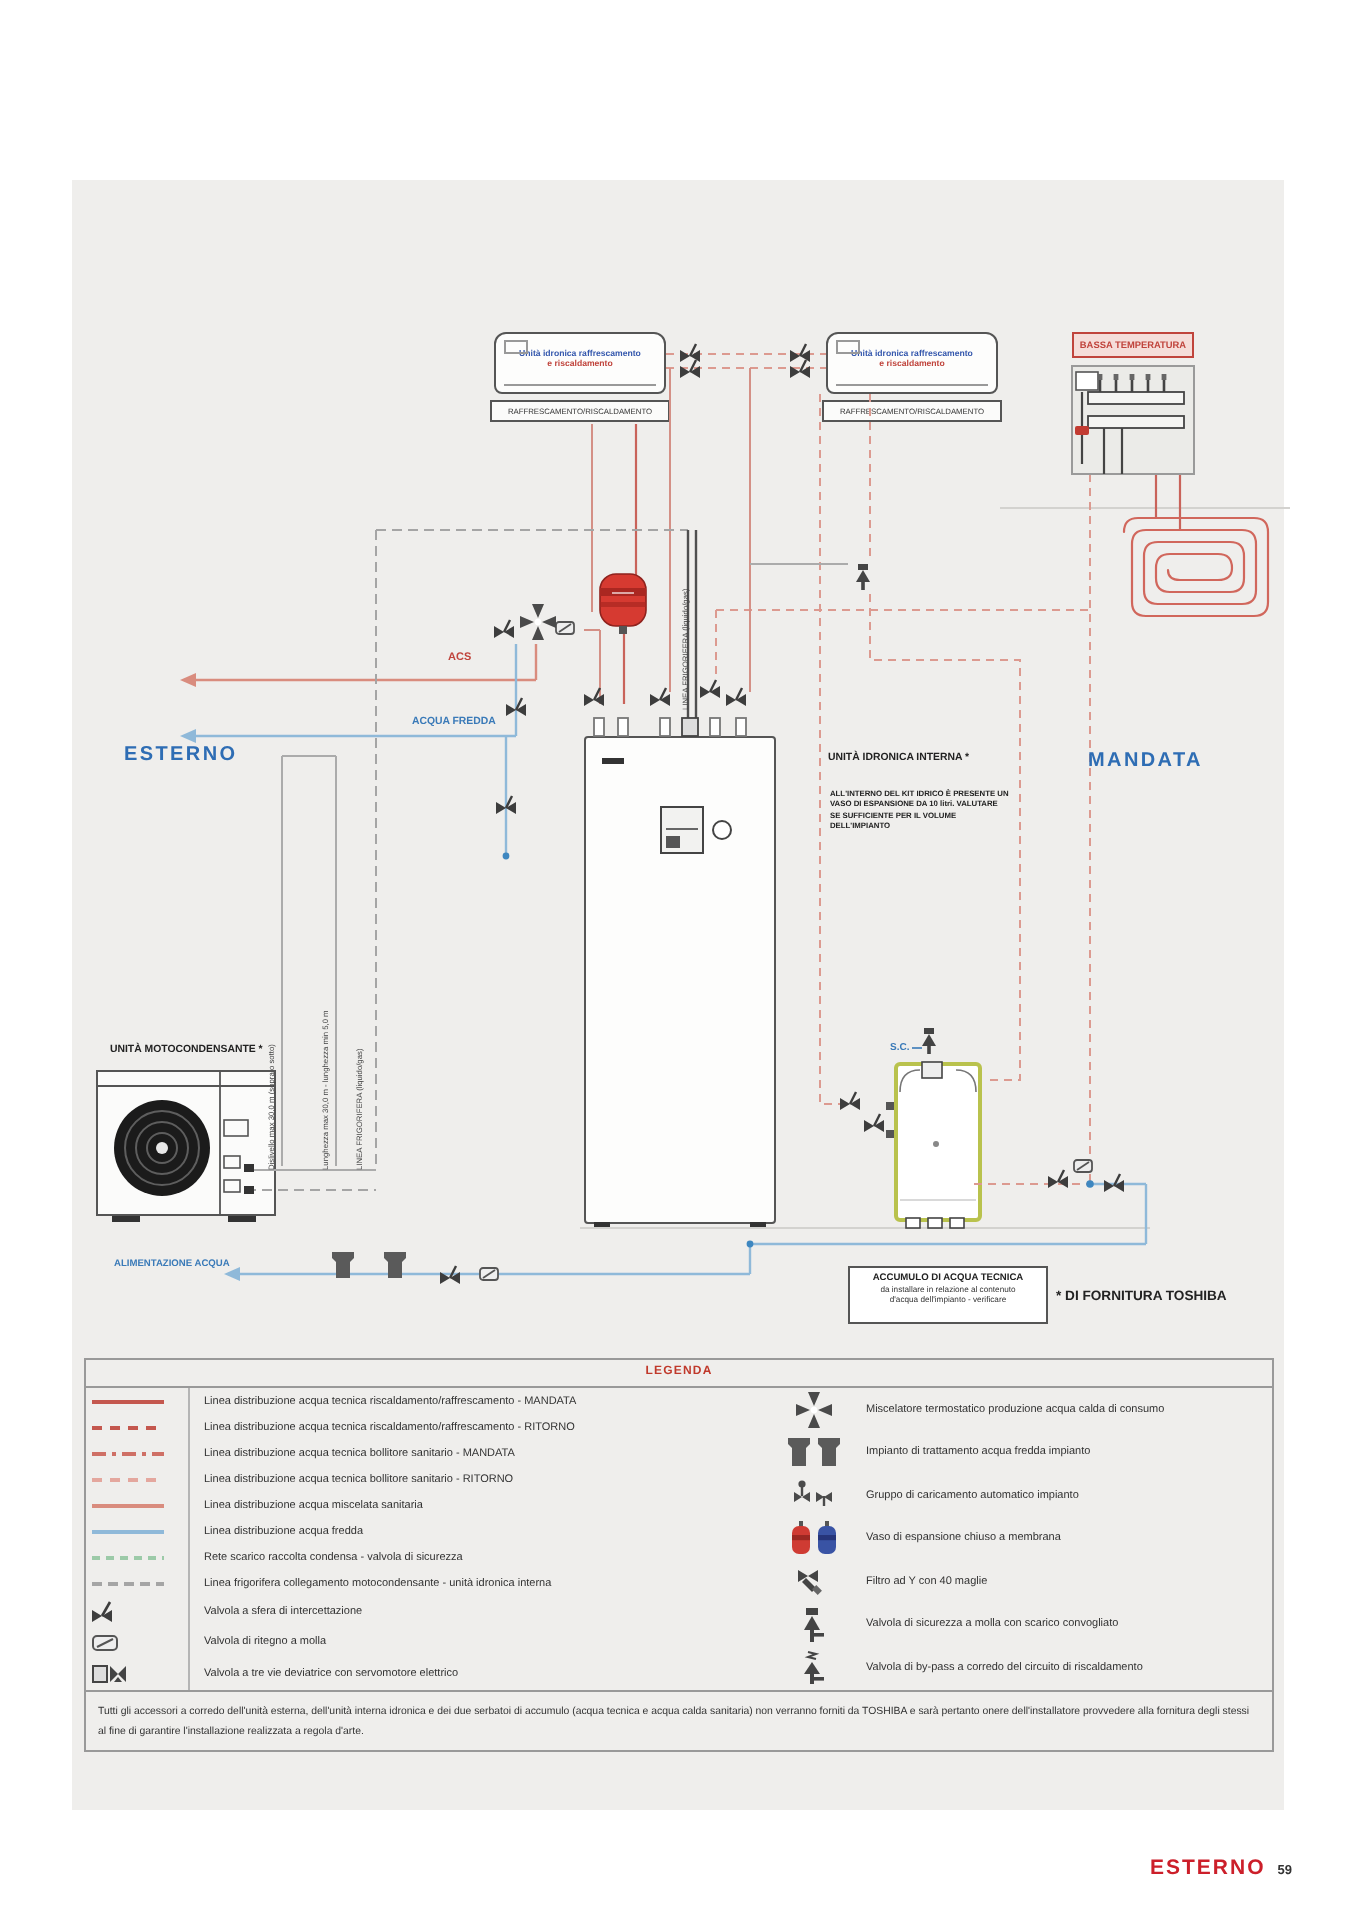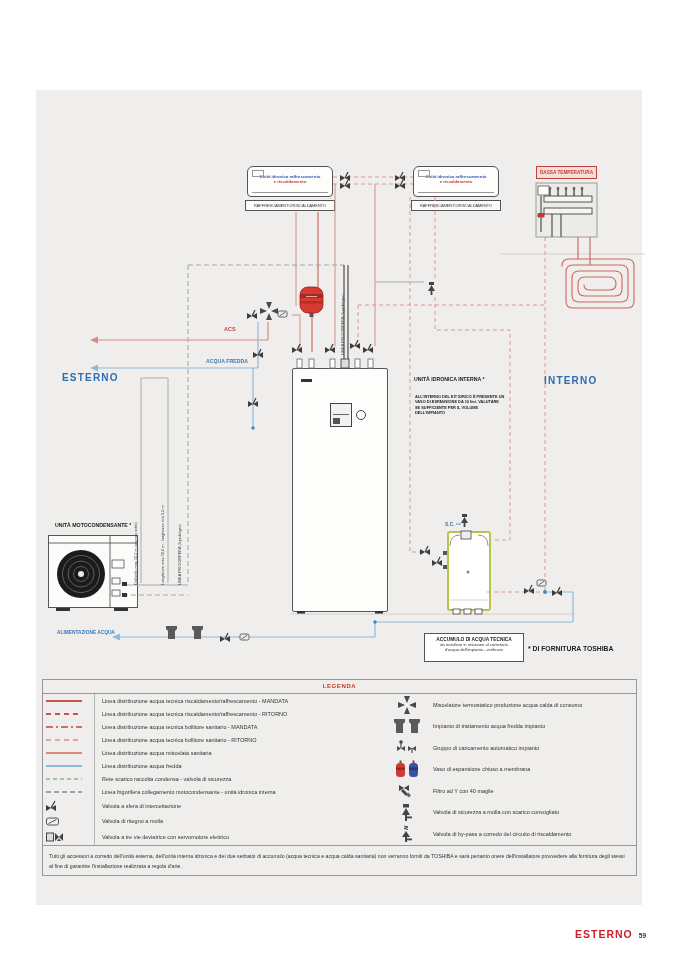--- a/index.html
+++ b/index.html
@@ -286,21 +286,21 @@
       <path d="M450 600 H488" stroke="#ccc"></path>
       <rect x="453" y="609" width="7" height="5" fill="#fff" stroke="#444"></rect>
       <rect x="464" y="609" width="7" height="5" fill="#fff" stroke="#444"></rect>
       <rect x="475" y="609" width="7" height="5" fill="#fff" stroke="#444"></rect>
       <rect x="443" y="551" width="4" height="4" fill="#555" stroke="none"></rect>
       <rect x="443" y="565" width="4" height="4" fill="#555" stroke="none"></rect>
     </g>
   </svg>
 
   <div class="lab zone" style="left:62px;top:372px;">ESTERNO</div>
-  <div class="lab zone" style="left:544px;top:375px;">INTERNO</div>
+  <div class="lab zone" style="left:544px;top:375px;">MANDATA</div>
   <div class="lab small-bold" style="left:414px;top:376px;">UNITÀ IDRONICA INTERNA *</div>
   <div class="lab kit-note" style="left:415px;top:394px;">ALL'INTERNO DEL KIT IDRICO È PRESENTE UN VASO DI ESPANSIONE DA 10 litri. VALUTARE SE SUFFICIENTE PER IL VOLUME DELL'IMPIANTO</div>
   <div class="lab small-bold" style="left:55px;top:522px;">UNITÀ MOTOCONDENSANTE *</div>
   <div class="lab red-lab" style="left:224px;top:326px;">ACS</div>
   <div class="lab blue-lab" style="left:206px;top:358px;">ACQUA FREDDA</div>
   <div class="lab blue-lab" style="left:57px;top:630px;font-size:4.8px;">ALIMENTAZIONE ACQUA</div>
   <div class="lab blue-lab" style="left:445px;top:521px;font-size:5px;">S.C.</div>
   <div class="lab fornitura" style="left:528px;top:645px;">* DI FORNITURA TOSHIBA</div>
 
   <div class="vlabel" style="left:133px;top:585px;">Dislivello max 30,0 m (sopra o sotto)</div>

